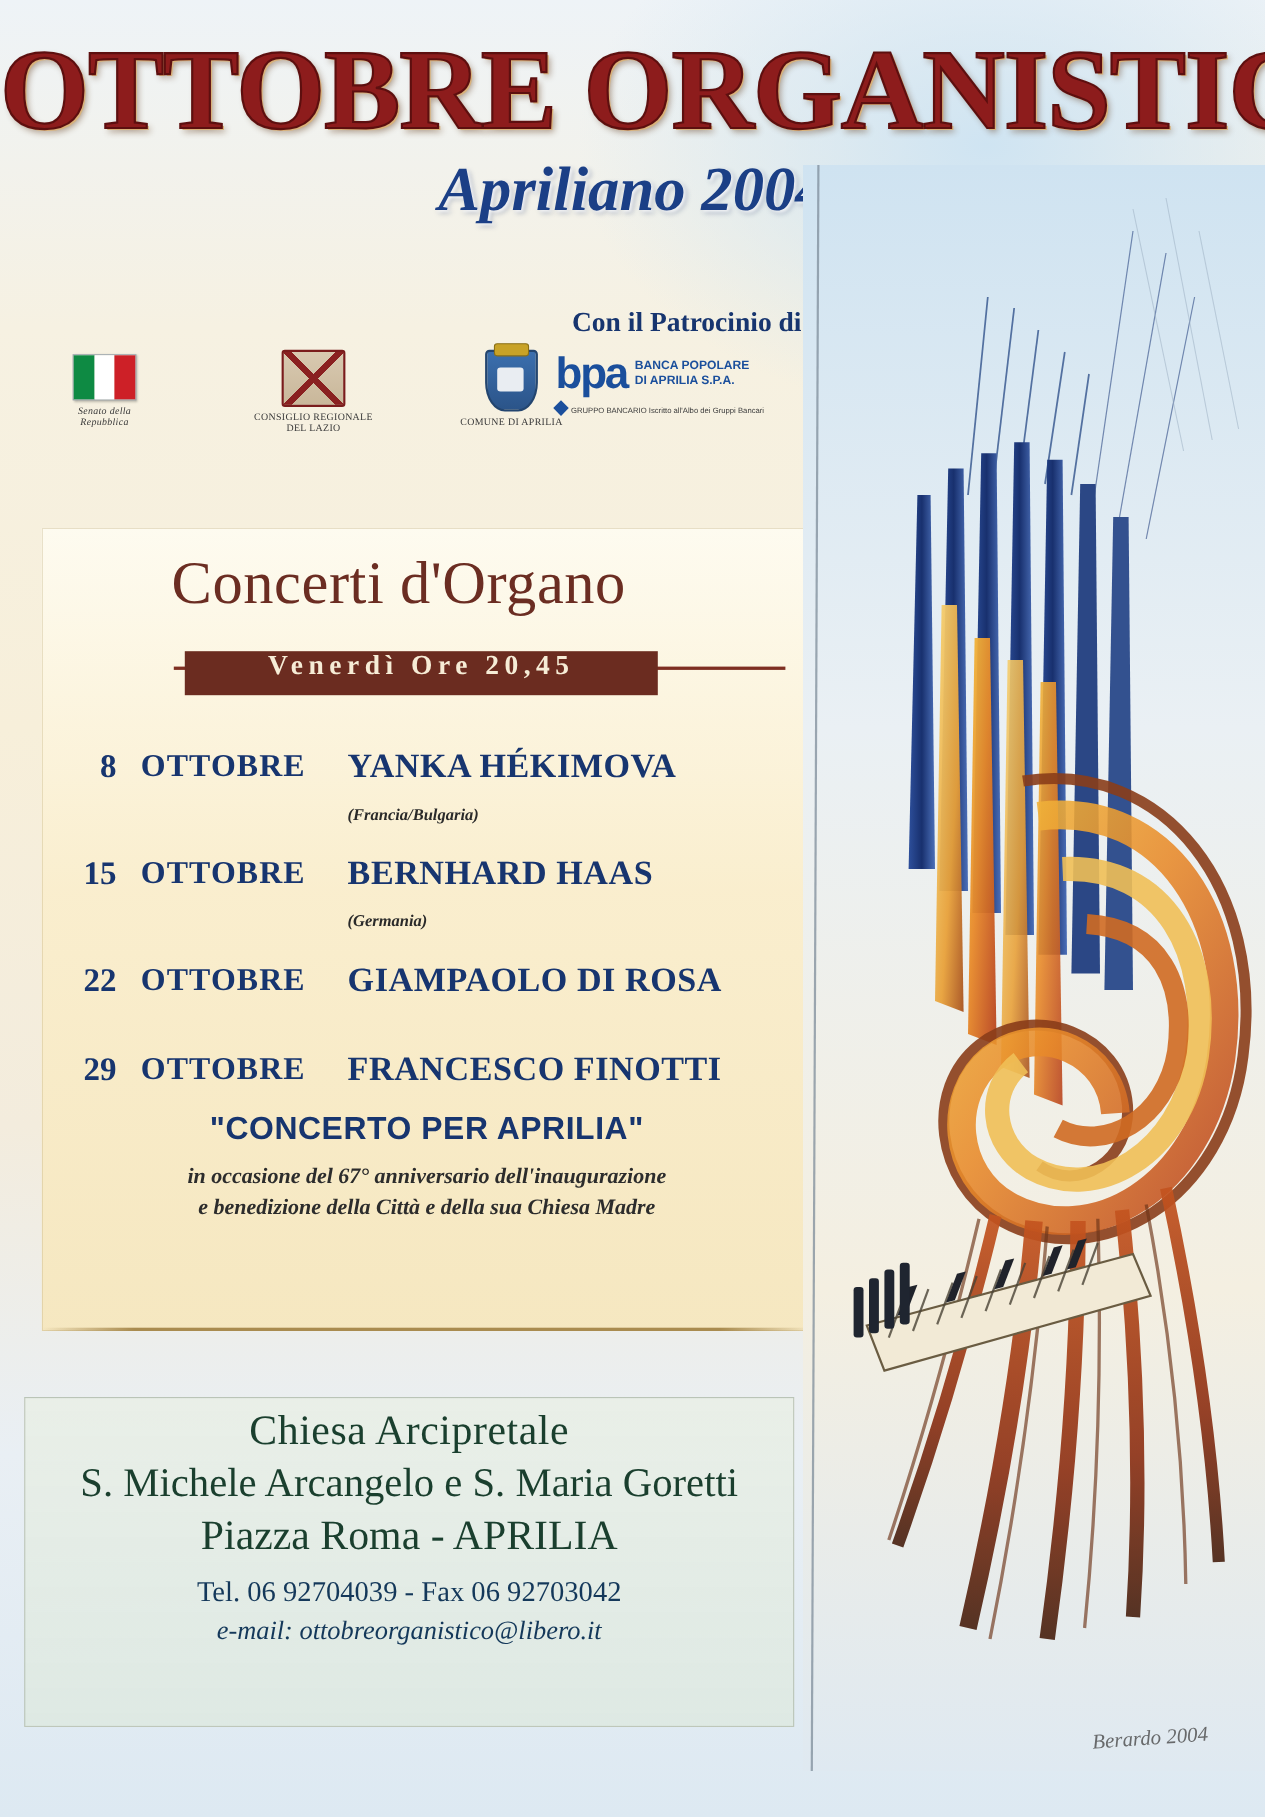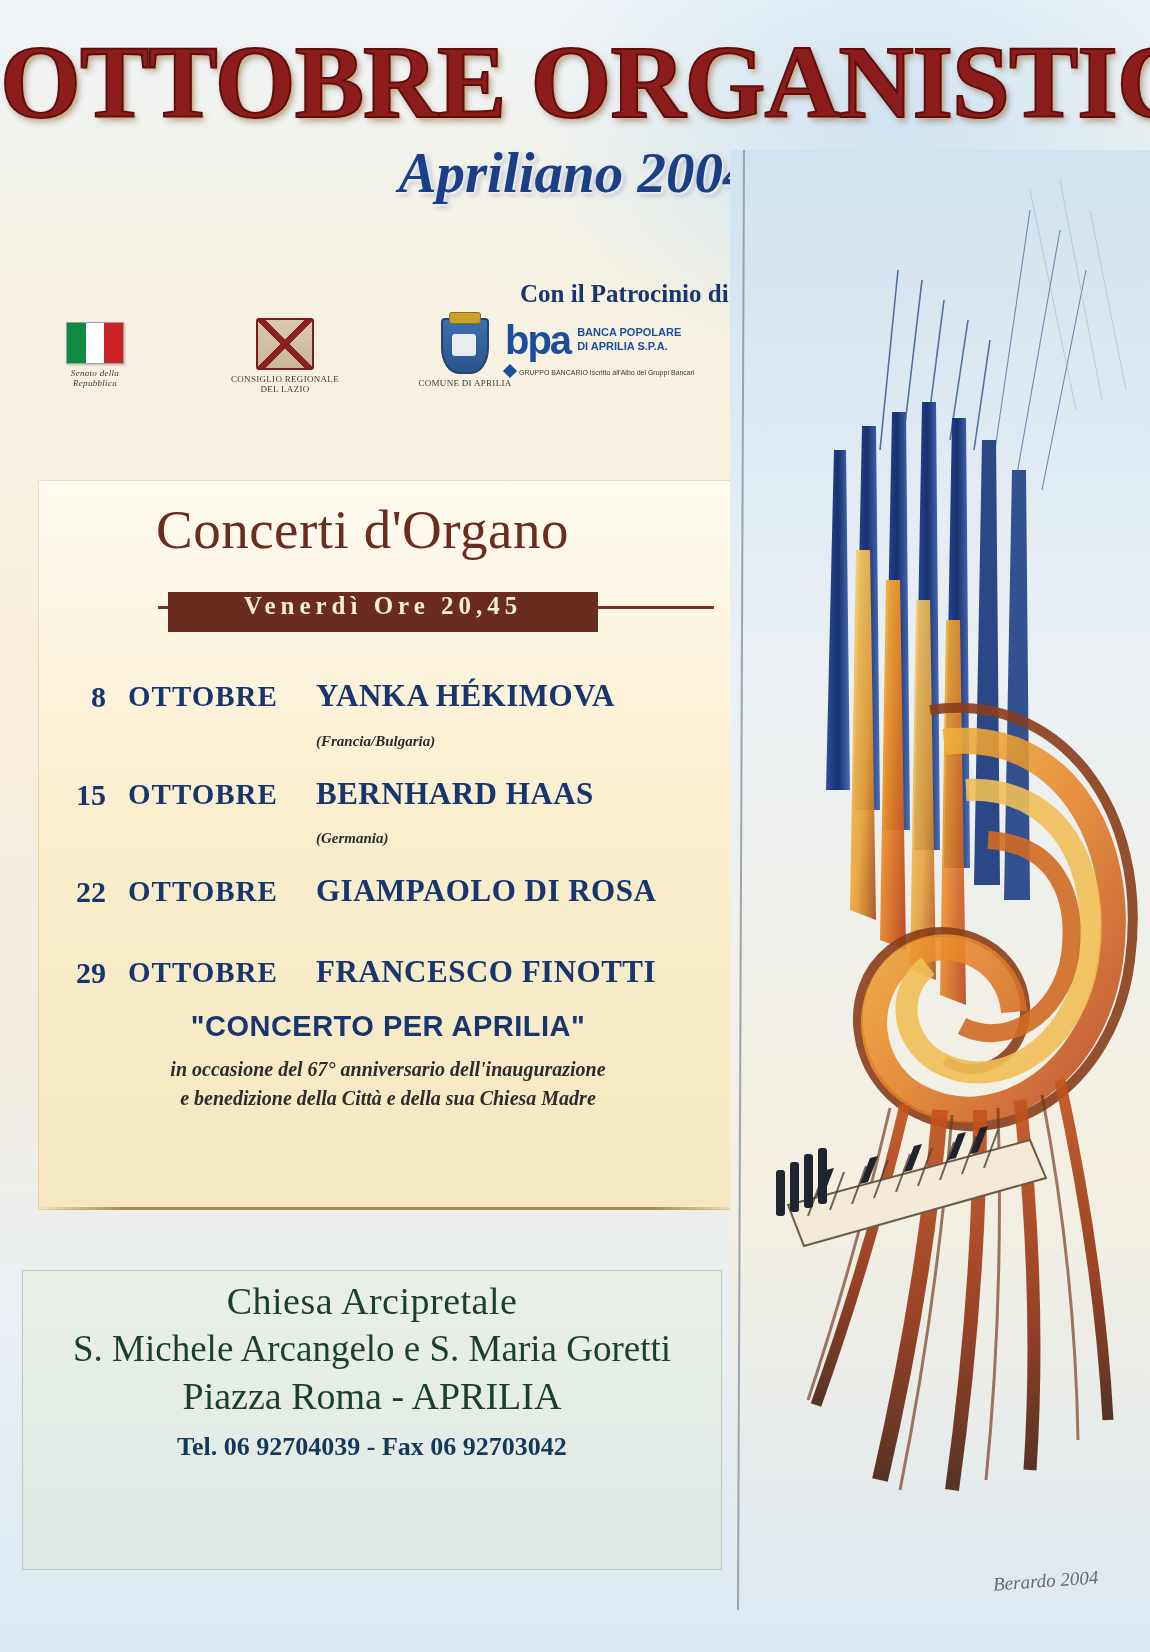--- a/index.html
+++ b/index.html
@@ -312,21 +312,21 @@
   }
   .venue .v3 {
     font-size: 38px;
     color: #1a3f2e;
     margin-top: 4px;
   }
   .venue .v4 {
     font-size: 26px;
     color: #14385a;
     margin-top: 14px;
-    font-weight: bold;
+    font-weight: normal;
   }
   .venue .v5 {
     font-size: 24px;
     color: #14385a;
     margin-top: 8px;
     font-style: italic;
   }
 
   
   .art {
@@ -451,20 +451,21 @@
         <div>e benedizione della Città e della sua Chiesa Madre</div>
       </div>
     </div>
   </div>
 
   <div class="venue">
     <div class="v1">Chiesa Arcipretale</div>
     <div class="v2">S. Michele Arcangelo e S. Maria Goretti</div>
     <div class="v3">Piazza Roma - APRILIA</div>
     <div class="v4">Tel. 06 92704039 - Fax 06 92703042</div>
+    <div class="v5">e-mail: ottobreorganistico@libero.it</div>
   </div>
 
   <div class="art">
     <svg width="420" height="1460" viewBox="0 0 420 1460" xmlns="http://www.w3.org/2000/svg">
       <defs>
         <linearGradient id="sky" x1="0" y1="0" x2="0" y2="1">
           <stop offset="0%" stop-color="#cfe3f1"></stop>
           <stop offset="35%" stop-color="#eaf0f4"></stop>
           <stop offset="70%" stop-color="#f4efe1"></stop>
           <stop offset="100%" stop-color="#dfe9f1"></stop>

